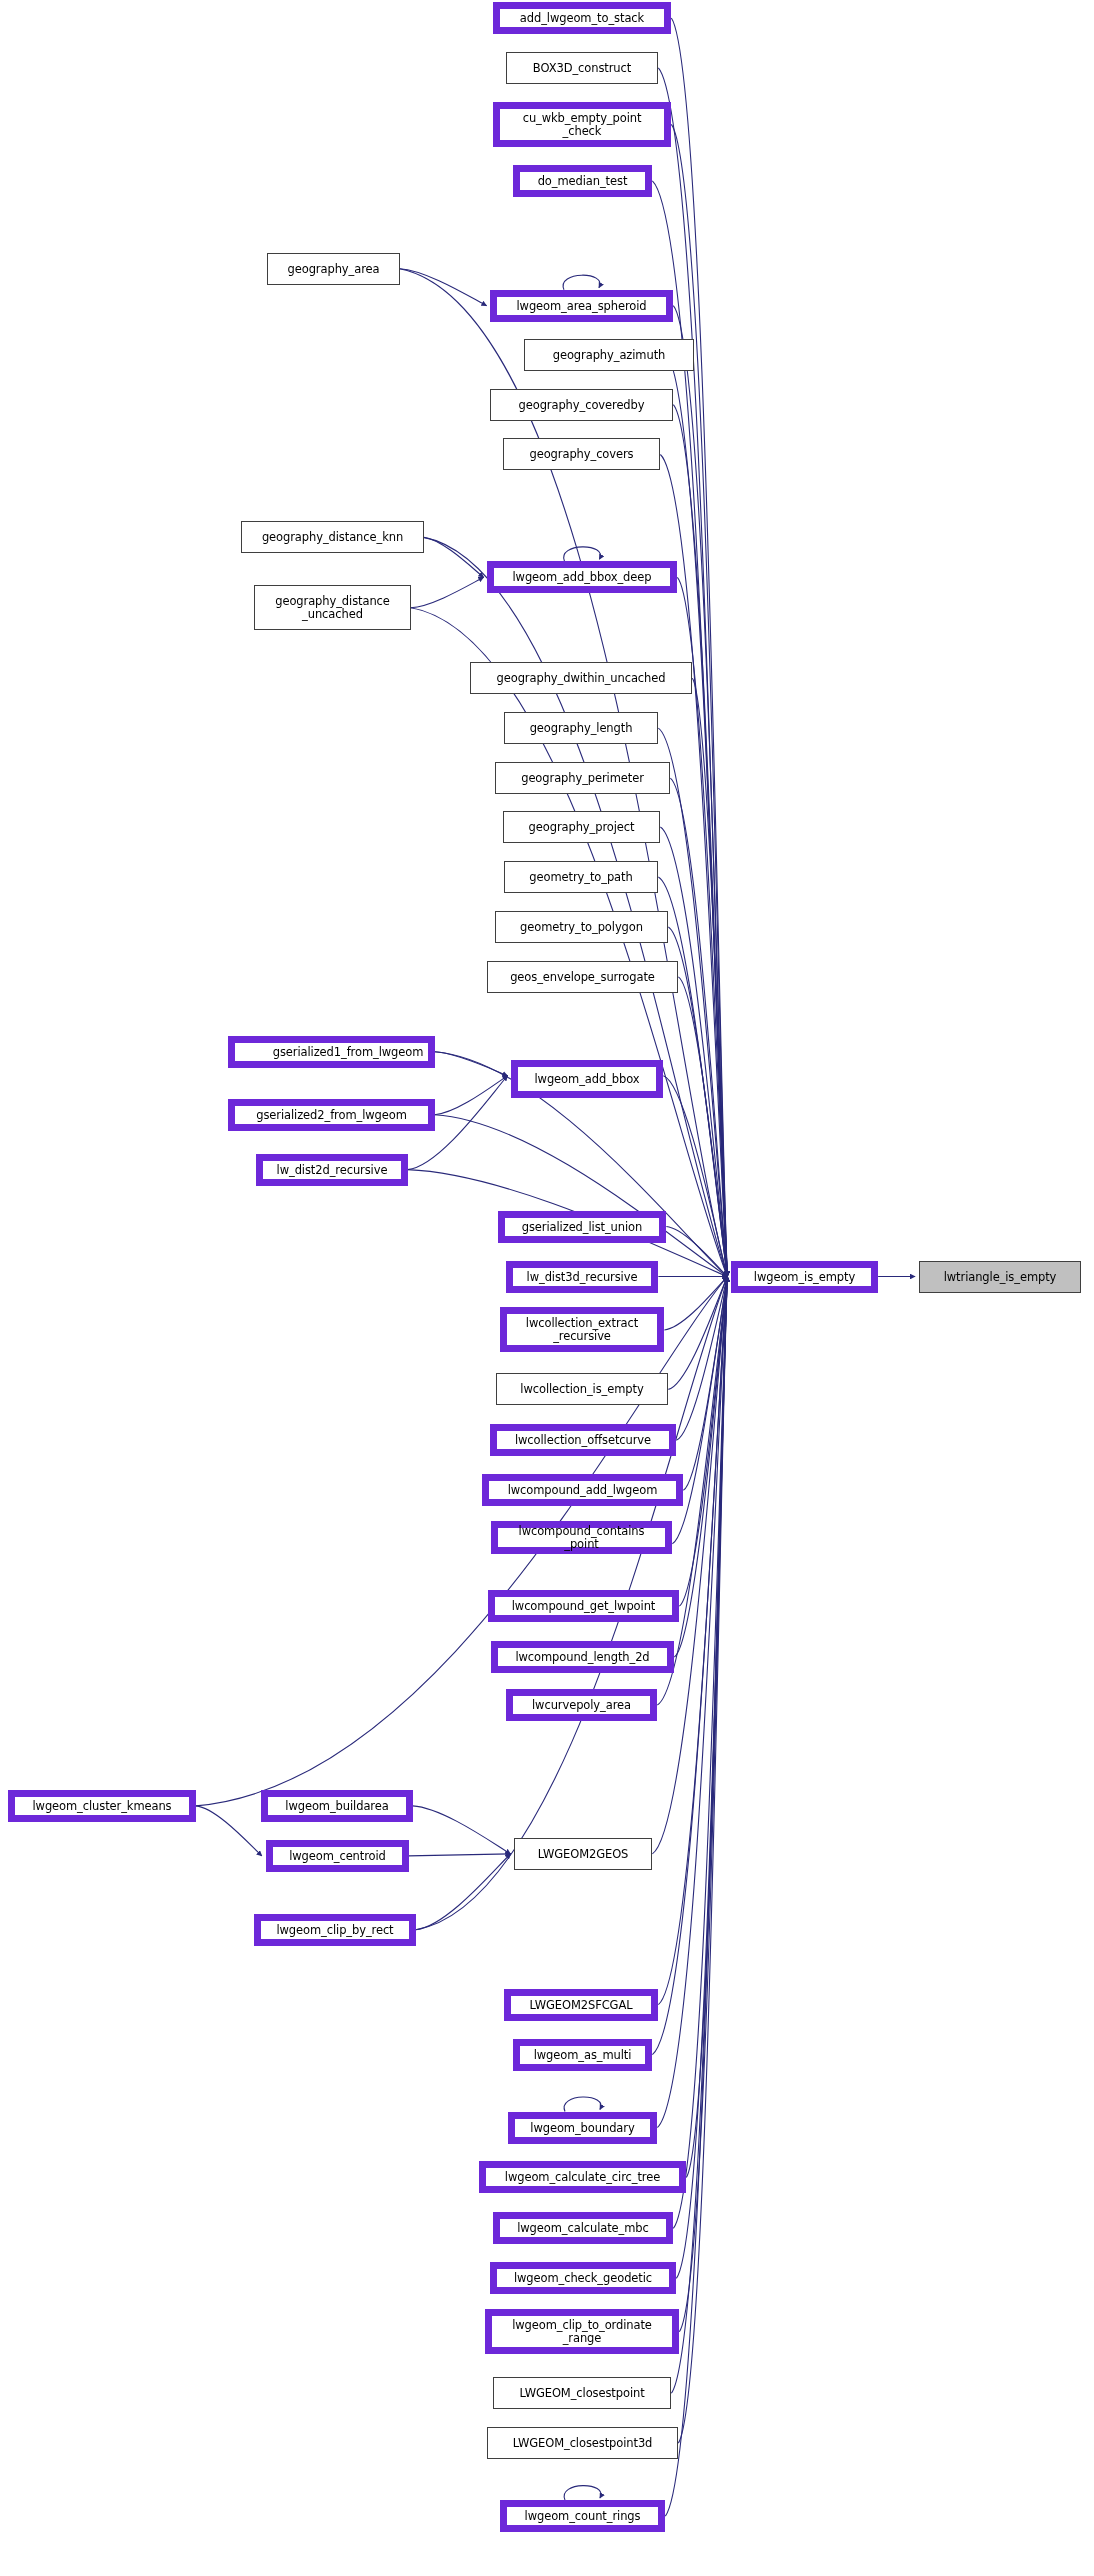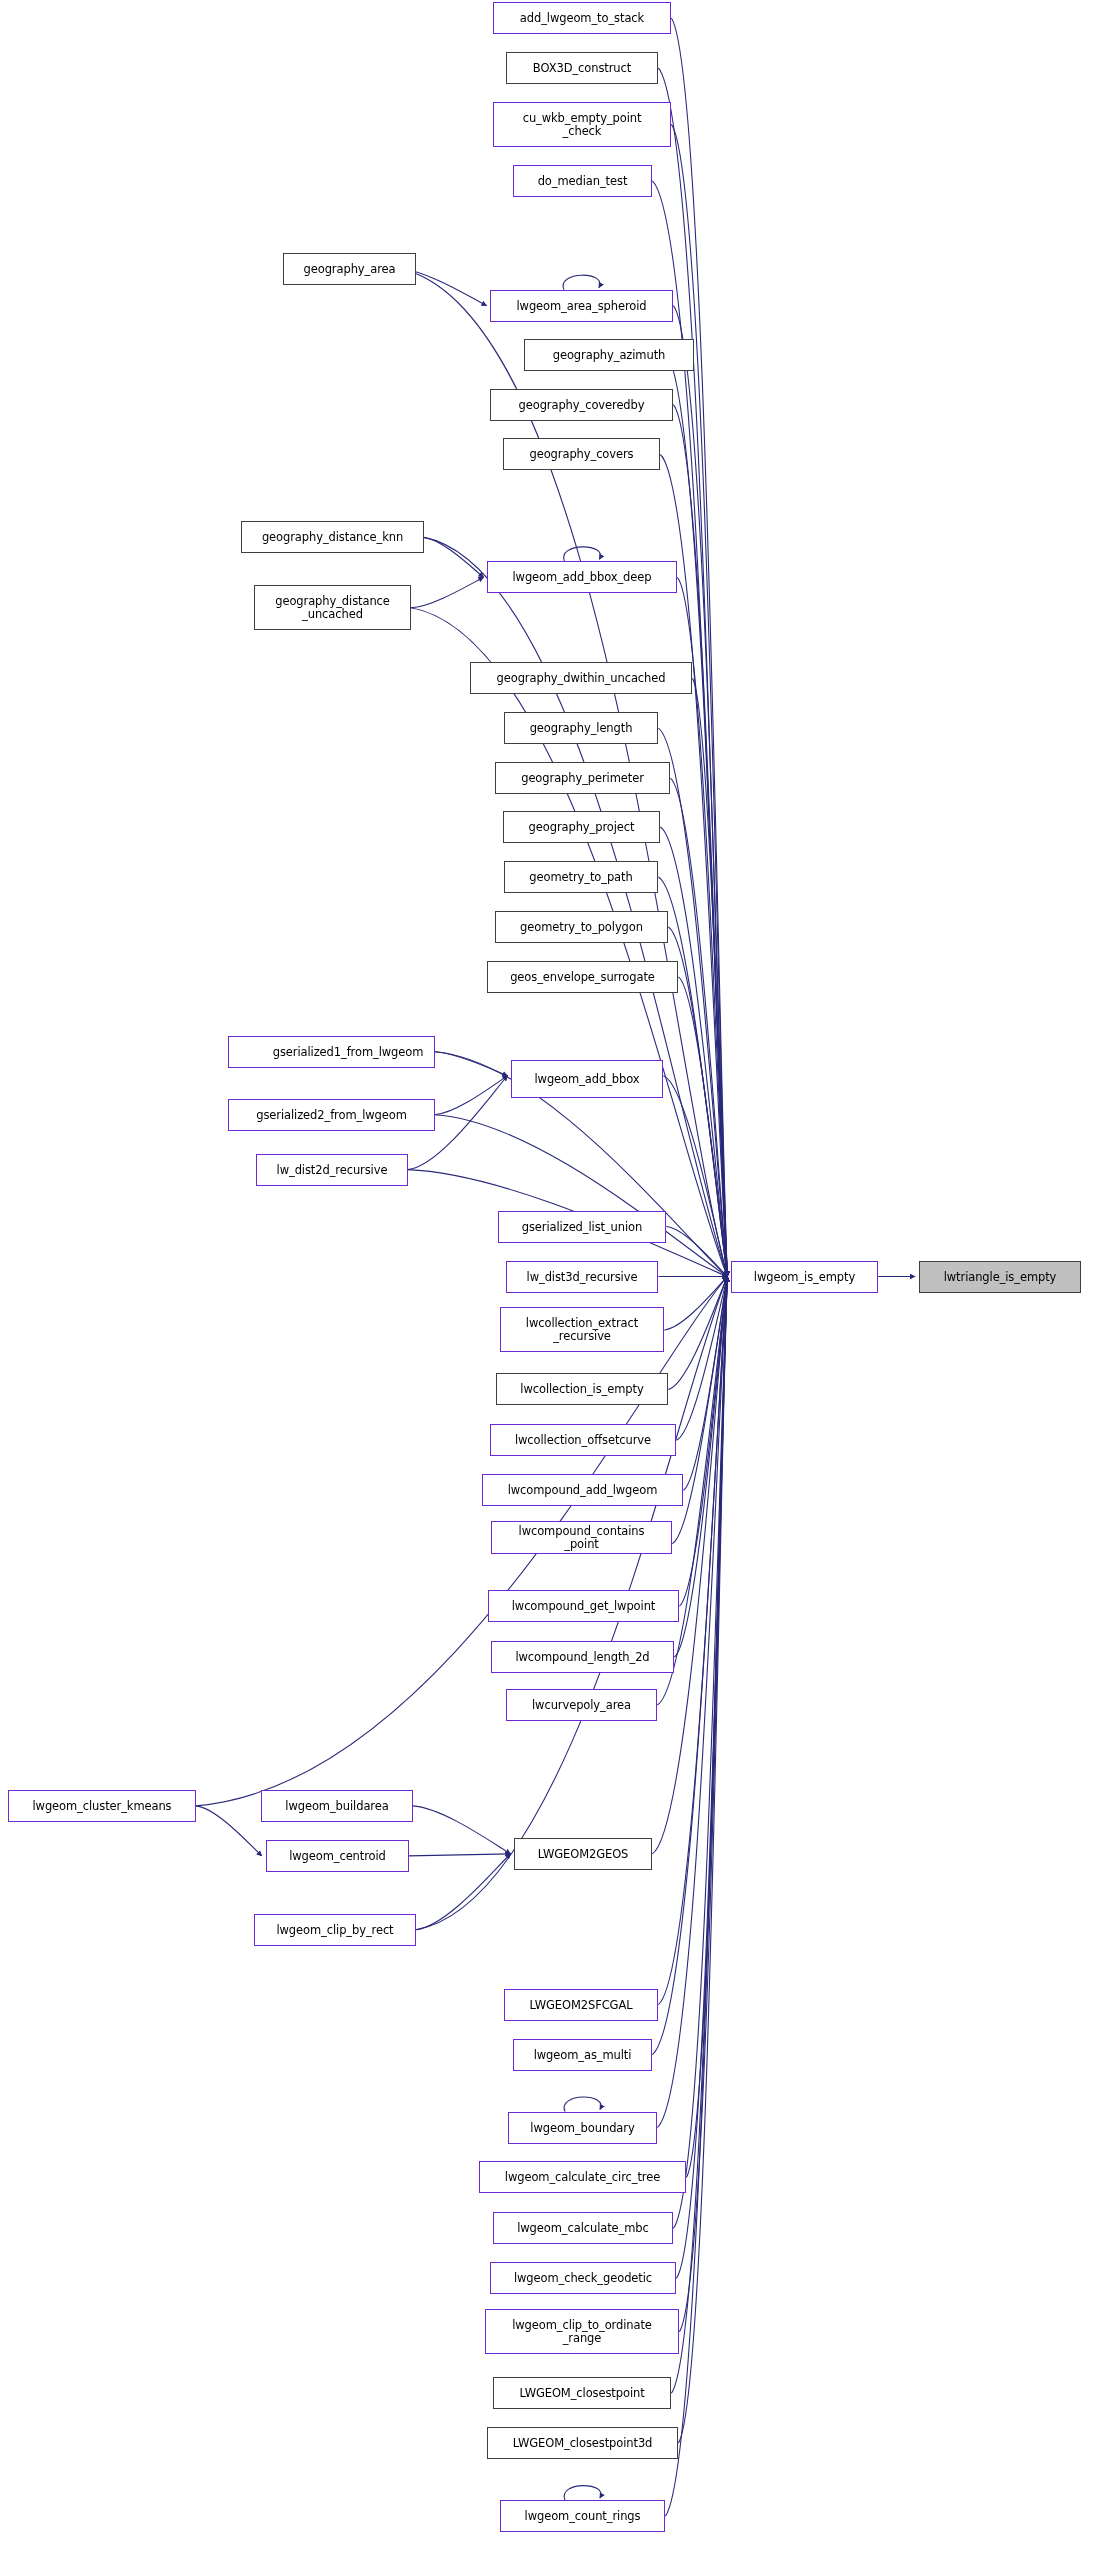--- a/index.html
+++ b/index.html
@@ -1,21 +1,21 @@
 <!DOCTYPE html>
 <html><head>
 <meta charset="utf-8">
 <style>
   html,body{margin:0;padding:0;background:#ffffff;}
   body{font-family:"DejaVu Sans","Liberation Sans",sans-serif;}
   #graph{position:relative;width:1095px;height:2576px;overflow:hidden;background:#fff;}
   #edges{position:absolute;left:0;top:0;width:1095px;height:2576px;pointer-events:none;}
   .node{position:absolute;box-sizing:border-box;display:flex;align-items:center;
         justify-content:center;text-align:center;line-height:1.05;
-        font-size:11.5px;color:#000;background:#fff;border:1px solid #6d28d9;
+        font-size:11.5px;color:#000;background:#fff;border:7px solid #6d28d9;
         white-space:pre;letter-spacing:-0.1px;}
   .node.black{border:1px solid #3f3f3f;}
   .node.target{border:1px solid #3f3f3f;background:#c0c0c0;}
   .node span{display:block;width:100%;}
 </style>
 </head>
 <body>
 
 <div id="graph">
   <svg id="edges" xmlns="http://www.w3.org/2000/svg" viewBox="0 0 1096 2579">
@@ -87,21 +87,21 @@
         <path d="M 666 2519 C 704.44 2469.36, 716.84 1551.02, 728 1278" fill="none" stroke="#29297a" stroke-width="1.1" marker-end="url(#arrow)"></path>
         <path d="M 879 1278 L 916 1278" fill="none" stroke="#29297a" stroke-width="1.1" marker-end="url(#arrow)"></path>
       </g>
   </svg>
   <div id="nodes">
       <div class="node" style="left: 493px; top: 2px; width: 178px; height: 32px;"><span>add_lwgeom_to_stack</span></div>
       <div class="node black" style="left: 506px; top: 52px; width: 152px; height: 32px;"><span>BOX3D_construct</span></div>
       <div class="node" style="left: 493px; top: 102px; width: 178px; height: 45px;"><span>cu_wkb_empty_point
 _check</span></div>
       <div class="node" style="left: 513px; top: 165px; width: 139px; height: 32px;"><span>do_median_test</span></div>
-      <div class="node black" style="left: 267px; top: 253px; width: 133px; height: 32px; margin-left: 16px;"><span>geography_area</span></div>
+      <div class="node black" style="left: 267px; top: 253px; width: 133px; height: 32px;"><span>geography_area</span></div>
       <div class="node" style="left: 490px; top: 290px; width: 183px; height: 32px;"><span>lwgeom_area_spheroid</span></div>
       <div class="node black" style="left: 496px; top: 339px; width: 170px; height: 32px; margin-left: 28px;"><span>geography_azimuth</span></div>
       <div class="node black" style="left: 490px; top: 389px; width: 183px; height: 32px;"><span>geography_coveredby</span></div>
       <div class="node black" style="left: 503px; top: 438px; width: 157px; height: 32px;"><span>geography_covers</span></div>
       <div class="node black" style="left: 241px; top: 521px; width: 183px; height: 32px;"><span>geography_distance_knn</span></div>
       <div class="node" style="left: 487px; top: 561px; width: 190px; height: 32px;"><span>lwgeom_add_bbox_deep</span></div>
       <div class="node black" style="left: 254px; top: 585px; width: 157px; height: 45px;"><span>geography_distance
 _uncached</span></div>
       <div class="node black" style="left: 470px; top: 662px; width: 222px; height: 32px;"><span>geography_dwithin_uncached</span></div>
       <div class="node black" style="left: 504px; top: 712px; width: 154px; height: 32px;"><span>geography_length</span></div>

